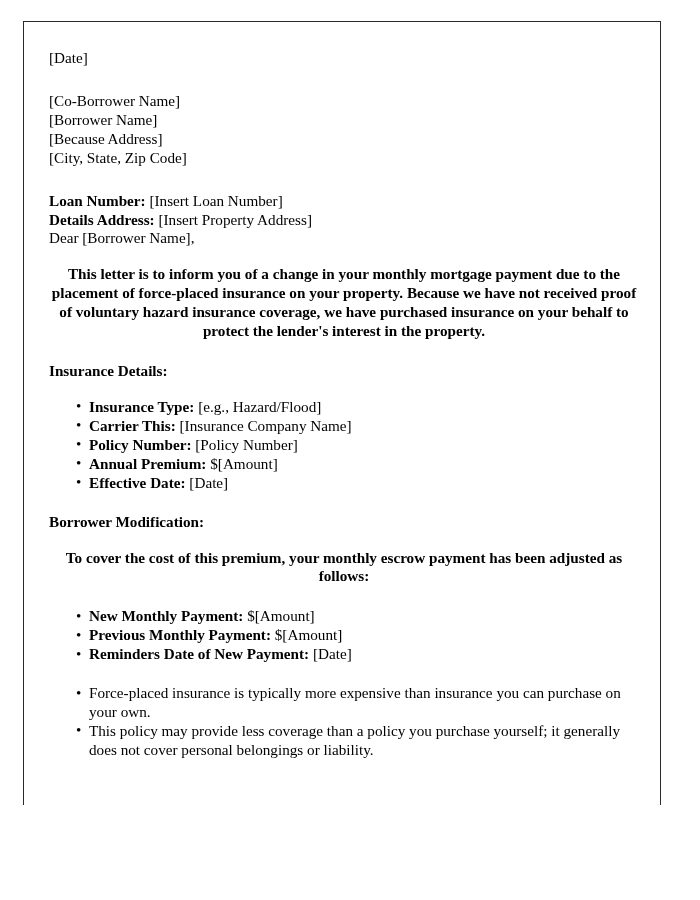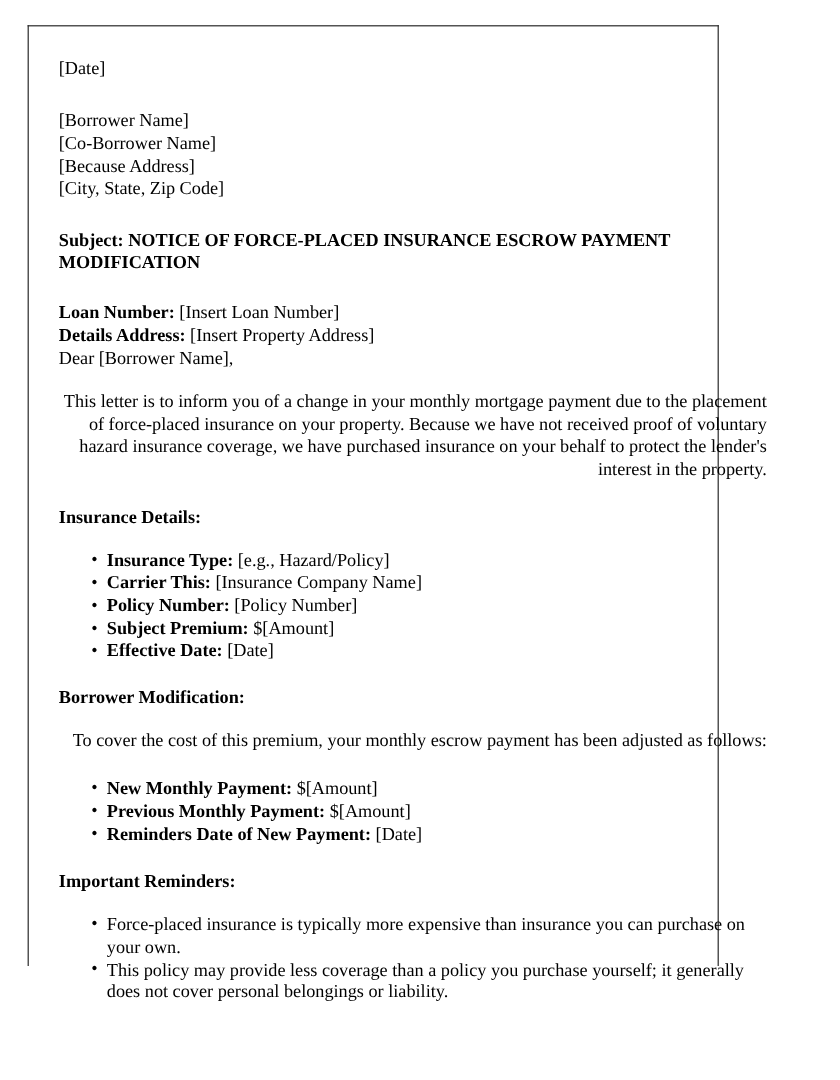--- a/index.html
+++ b/index.html
@@ -14,21 +14,21 @@
     overflow: hidden;
     font-family: "Liberation Serif", "DejaVu Serif", serif;
     color: #000000;
   }
 
   
   .page-sheet {
     position: absolute;
     left: 23px;
     top: 21px;
-    width: 576px;
+    width: 638px;
     height: 784px;
     box-sizing: border-box;
     border-left: 1.3px solid #2a2a2a;
     border-top: 1.3px solid #2a2a2a;
     border-right: 1.3px solid #2a2a2a;
     border-bottom: none;
     background: #ffffff;
   }
 
   .page-body {
@@ -76,21 +76,22 @@
   .lbl {
     font-weight: bold;
   }
 
   .salutation {
     margin-bottom: 17px;
   }
 
   .para {
     margin-bottom: 21px;
-    text-align: right;
+    text-align: center;
+    font-weight: bold;
   }
 
   .section-head {
     font-weight: bold;
     margin-bottom: 17px;
     font-family: Liberation Serif, serif;
   }
 
   ul.bullets {
     list-style: none;
@@ -122,58 +123,56 @@
 <body>
 
 <div class="page-sheet">
   <div class="page-body">
 
     <div class="block-date txt">
       <div class="line">[Date]</div>
     </div>
 
     <div class="block-address txt">
+      <div class="line">[Co-Borrower Name]</div>
       <div class="line">[Borrower Name]</div>
-      <div class="line">[Co-Borrower Name]</div>
       <div class="line">[Because Address]</div>
       <div class="line">[City, State, Zip Code]</div>
     </div>
 
-    <div class="subject txt"><span>Subject:</span> <span>NOTICE OF FORCE-PLACED INSURANCE ESCROW PAYMENT MODIFICATION</span></div>
 
     <div class="block-ref txt">
       <div class="line"><span class="lbl">Loan Number:</span> <span>[Insert Loan Number]</span></div>
       <div class="line"><span class="lbl">Details Address:</span> <span>[Insert Property Address]</span></div>
     </div>
 
     <p class="salutation txt">Dear [Borrower Name],</p>
 
     <p class="para txt">This letter is to inform you of a change in your monthly mortgage payment due to the placement of force-placed insurance on your property. Because we have not received proof of voluntary hazard insurance coverage, we have purchased insurance on your behalf to protect the lender's interest in the property.</p>
 
     <div class="section-head txt">Insurance Details:</div>
 
     <ul class="bullets tight txt">
-      <li><span class="lbl">Insurance Type:</span> <span>[e.g., Hazard/Policy]</span></li>
+      <li><span class="lbl">Insurance Type:</span> <span>[e.g., Hazard/Flood]</span></li>
       <li><span class="lbl">Carrier This:</span> <span>[Insurance Company Name]</span></li>
       <li><span class="lbl">Policy Number:</span> <span>[Policy Number]</span></li>
-      <li><span class="lbl">Subject Premium:</span> <span>$[Amount]</span></li>
+      <li><span class="lbl">Annual Premium:</span> <span>$[Amount]</span></li>
       <li><span class="lbl">Effective Date:</span> <span>[Date]</span></li>
     </ul>
 
     <div class="section-head txt">Borrower Modification:</div>
 
     <p class="para txt">To cover the cost of this premium, your monthly escrow payment has been adjusted as follows:</p>
 
     <ul class="bullets tight txt">
       <li><span class="lbl">New Monthly Payment:</span> <span>$[Amount]</span></li>
       <li><span class="lbl">Previous Monthly Payment:</span> <span>$[Amount]</span></li>
       <li><span class="lbl">Reminders Date of New Payment:</span> <span>[Date]</span></li>
     </ul>
 
-    <div class="section-head txt">Important Reminders:</div>
 
     <ul class="bullets wrapped txt">
       <li>Force-placed insurance is typically more expensive than insurance you can purchase on your own.</li>
       <li>This policy may provide less coverage than a policy you purchase yourself; it generally does not cover personal belongings or liability.</li>
     </ul>
 
   </div>
 </div>
 
 </body></html>

